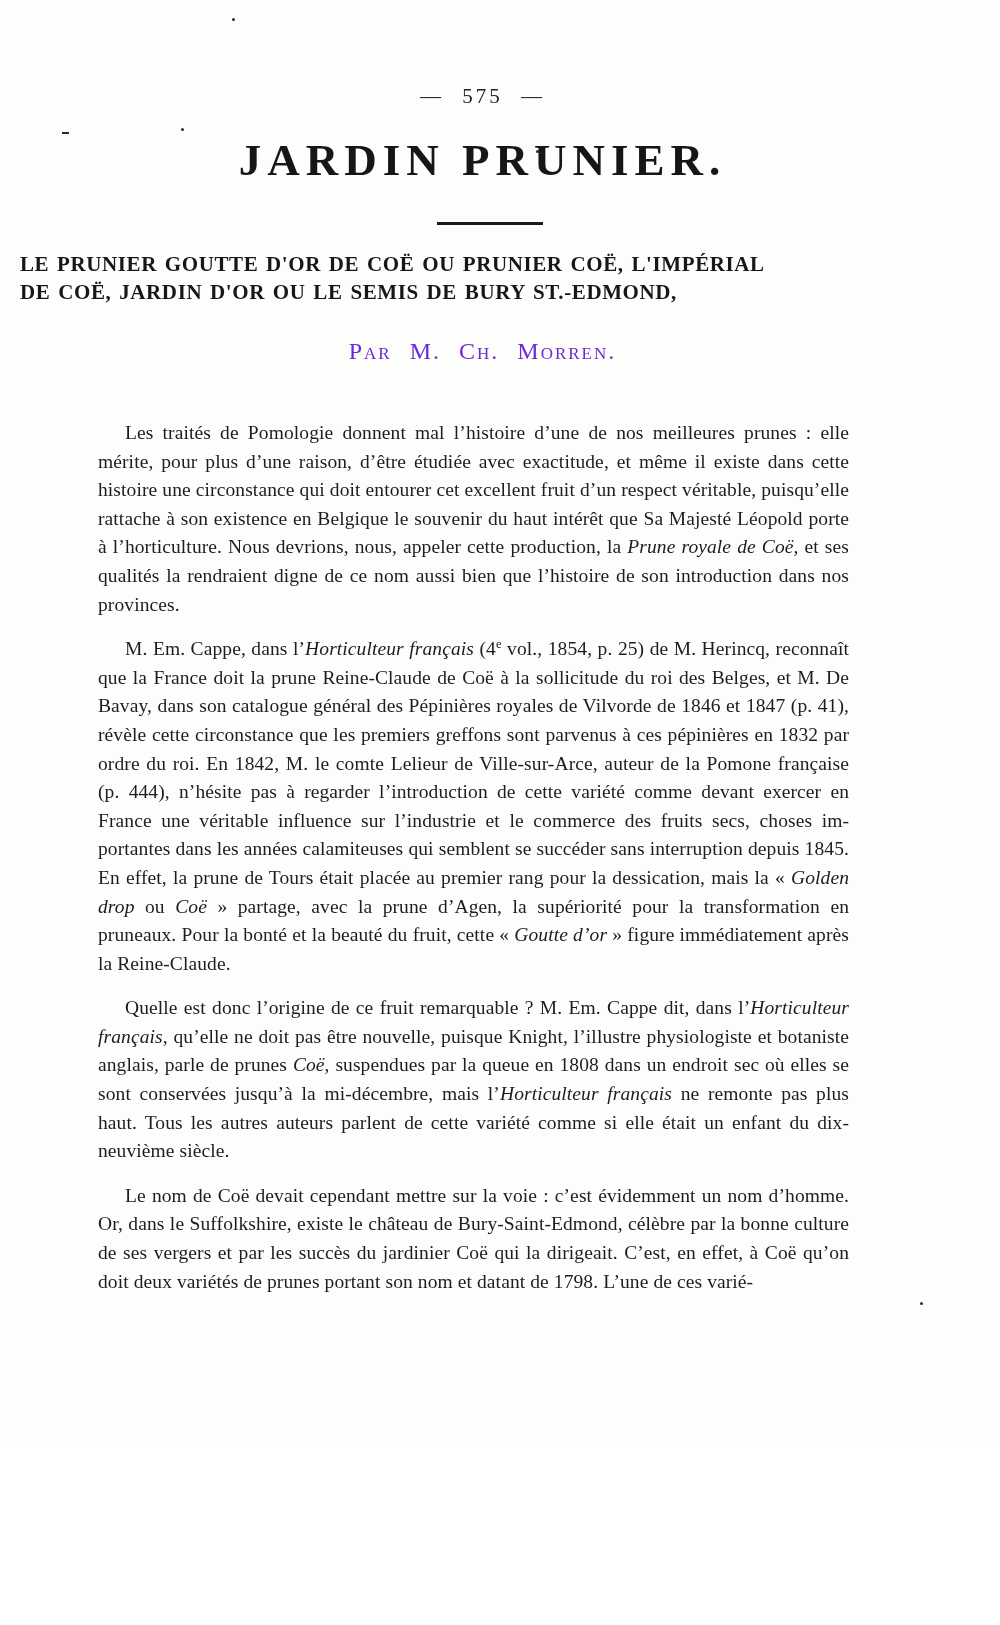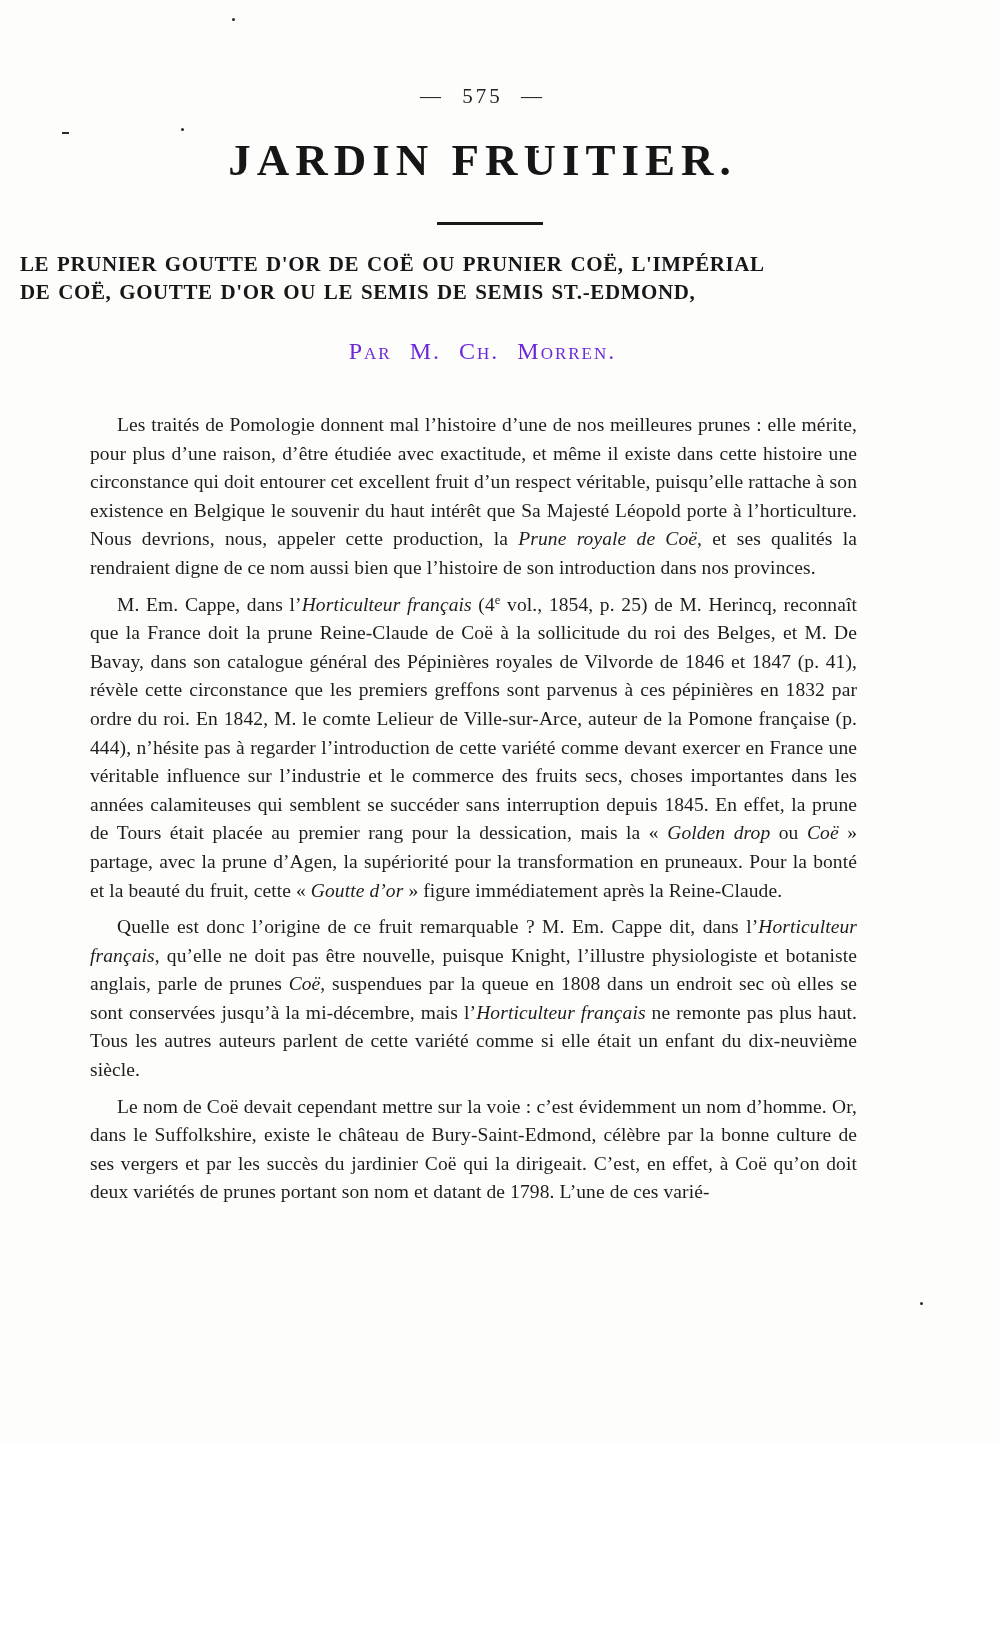--- a/index.html
+++ b/index.html
@@ -76,21 +76,21 @@
     top: 403px;
     left: 82px;
     width: 783px;
     font-size: 19.5px;
     line-height: 28.6px;
     text-align: justify;
     letter-spacing: 0.1px;
     color: #1d1d1d;
   }
   .body-text p {
-    margin: 8px;
+    margin: 16px;
     text-indent: 27px;
   }
   .seg-i { font-style: italic; }
   .seg-sup {
     vertical-align: super;
     font-size: 0.65em;
     line-height: 0;
   }
   .footer-sig {
     position: absolute;
@@ -117,27 +117,27 @@
     border-radius: 50%;
   }
 </style>
 </head>
 <body>
 
 <div class="scan">
 
   <div class="pageno">— 575 —</div>
 
-  <div class="title">JARDIN FRUITIER.</div>
+  <div class="title">JARDIN PRUNIER.</div>
 
   <div class="title-rule"></div>
 
   <div class="heading">
     <div>LE PRUNIER GOUTTE D'OR DE COË OU PRUNIER COË, L'IMPÉRIAL</div>
-    <div>DE COË, GOUTTE D'OR OU LE SEMIS DE SEMIS ST.-EDMOND,</div>
+    <div>DE COË, JARDIN D'OR OU LE SEMIS DE BURY ST.-EDMOND,</div>
   </div>
 
   <div class="byline">Par M. Ch. Morren.</div>
 
   <div class="body-text">
     <p><span>Les traités de Pomologie donnent mal l’histoire d’une de nos meilleures prunes : elle mérite, pour plus d’une raison, d’être étudiée avec exacti­tude, et même il existe dans cette histoire une circonstance qui doit entou­rer cet excellent fruit d’un respect véritable, puisqu’elle rattache à son existence en Belgique le souvenir du haut intérêt que Sa Majesté Léopold porte à l’horticulture. Nous devrions, nous, appeler cette production, la </span><span class="seg-i">Prune royale de Coë</span><span>, et ses qualités la rendraient digne de ce nom aussi bien que l’histoire de son introduction dans nos provinces.</span></p>
     <p><span>M. Em. Cappe, dans l’</span><span class="seg-i">Horticulteur français</span><span> (4</span><span class="seg-sup">e</span><span> vol., 1854, p. 25) de M. Herincq, reconnaît que la France doit la prune Reine-Claude de Coë à la sollicitude du roi des Belges, et M. De Bavay, dans son catalogue général des Pépinières royales de Vilvorde de 1846 et 1847 (p. 41), révèle cette circonstance que les premiers greffons sont parvenus à ces pépi­nières en 1832 par ordre du roi. En 1842, M. le comte Lelieur de Ville-sur-Arce, auteur de la Pomone française (p. 444), n’hésite pas à regarder l’introduction de cette variété comme devant exercer en France une véri­table influence sur l’industrie et le commerce des fruits secs, choses im­portantes dans les années calamiteuses qui semblent se succéder sans interruption depuis 1845. En effet, la prune de Tours était placée au premier rang pour la dessication, mais la « </span><span class="seg-i">Golden drop</span><span> ou </span><span class="seg-i">Coë</span><span> » partage, avec la prune d’Agen, la supériorité pour la transformation en pruneaux. Pour la bonté et la beauté du fruit, cette « </span><span class="seg-i">Goutte d’or</span><span> » figure immédia­tement après la Reine-Claude.</span></p>
     <p><span>Quelle est donc l’origine de ce fruit remarquable ? M. Em. Cappe dit, dans l’</span><span class="seg-i">Horticulteur français</span><span>, qu’elle ne doit pas être nouvelle, puisque Knight, l’illustre physiologiste et botaniste anglais, parle de prunes </span><span class="seg-i">Coë</span><span>, suspendues par la queue en 1808 dans un endroit sec où elles se sont con­servées jusqu’à la mi-décembre, mais l’</span><span class="seg-i">Horticulteur français</span><span> ne remonte pas plus haut. Tous les autres auteurs parlent de cette variété comme si elle était un enfant du dix-neuvième siècle.</span></p>
     <p><span>Le nom de Coë devait cependant mettre sur la voie : c’est évidemment un nom d’homme. Or, dans le Suffolkshire, existe le château de Bury-Saint-Edmond, célèbre par la bonne culture de ses vergers et par les suc­cès du jardinier Coë qui la dirigeait. C’est, en effet, à Coë qu’on doit deux variétés de prunes portant son nom et datant de 1798. L’une de ces varié-</span></p>
   </div>

